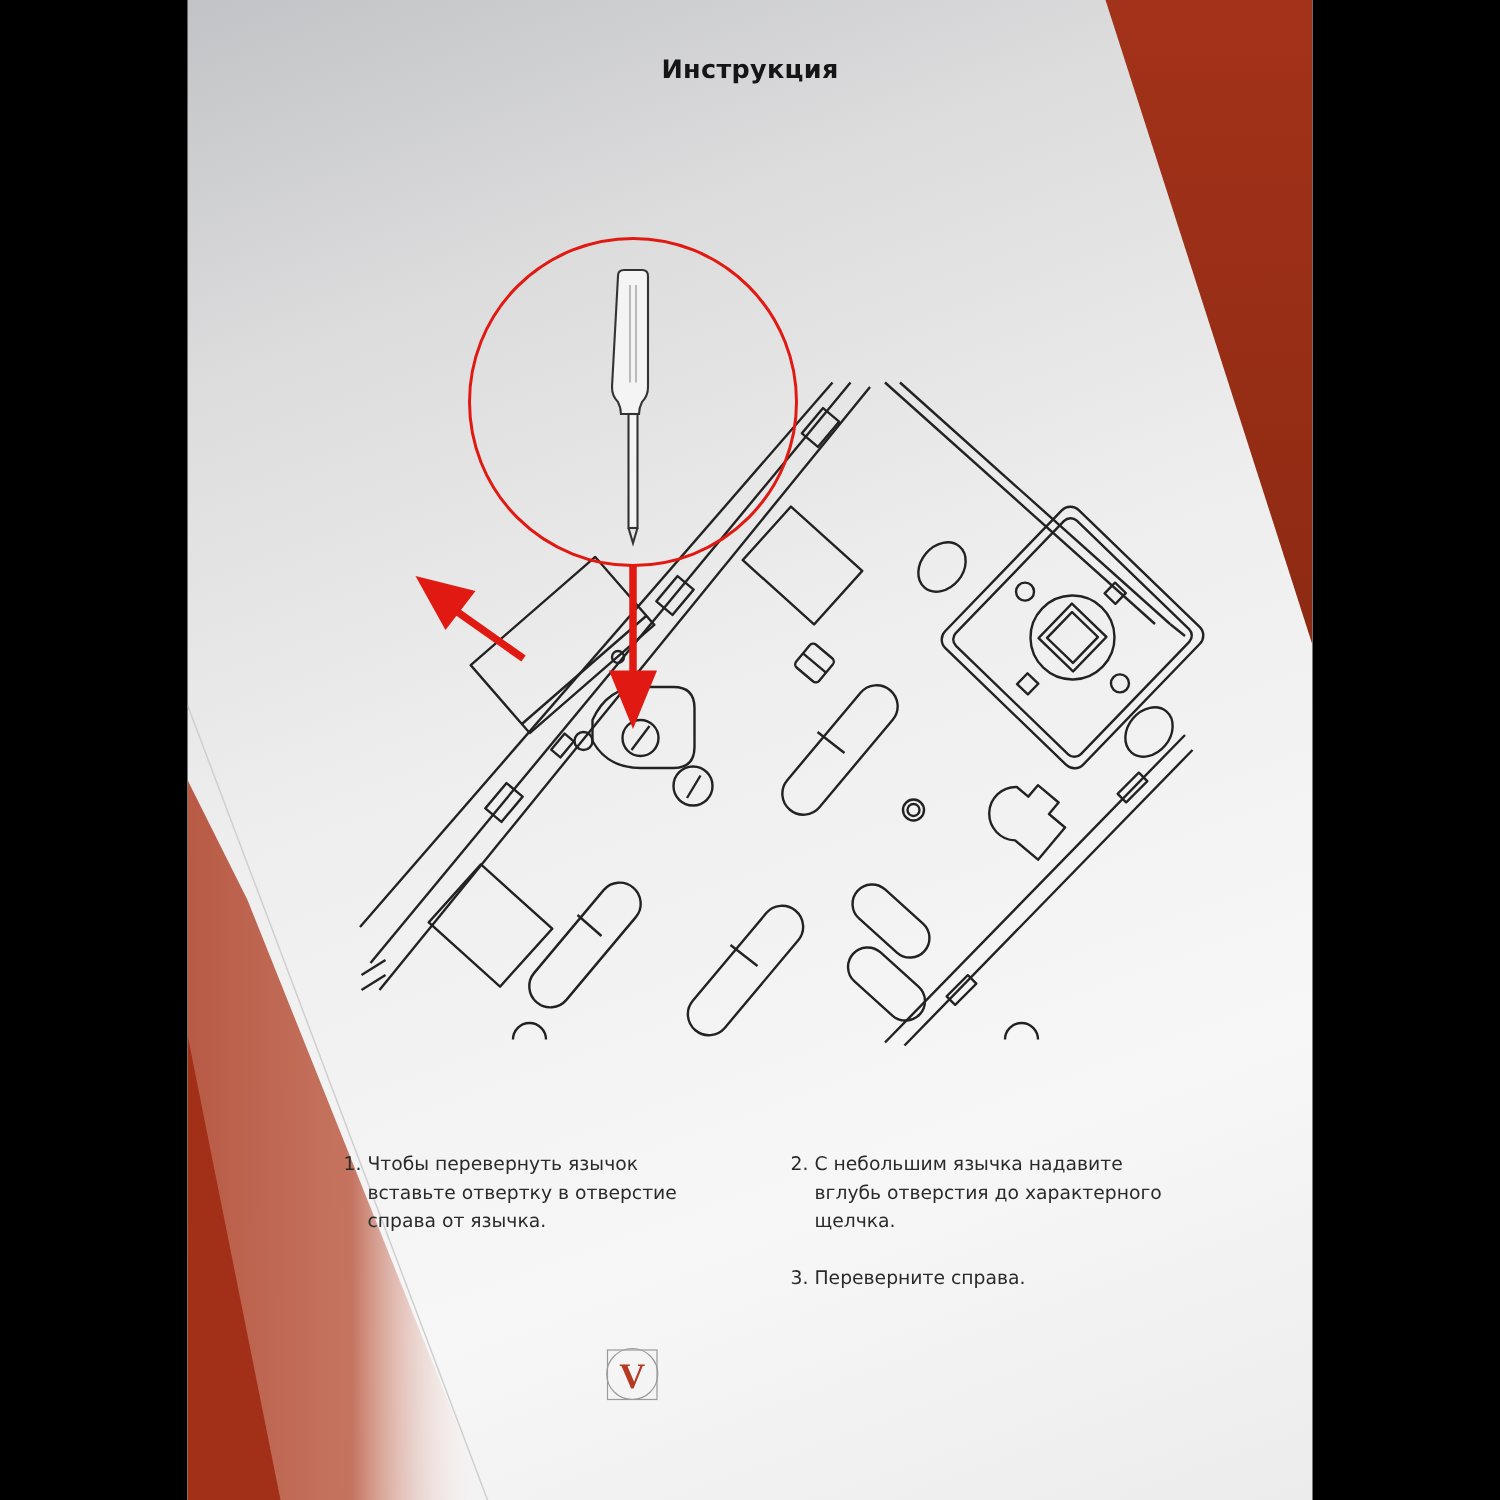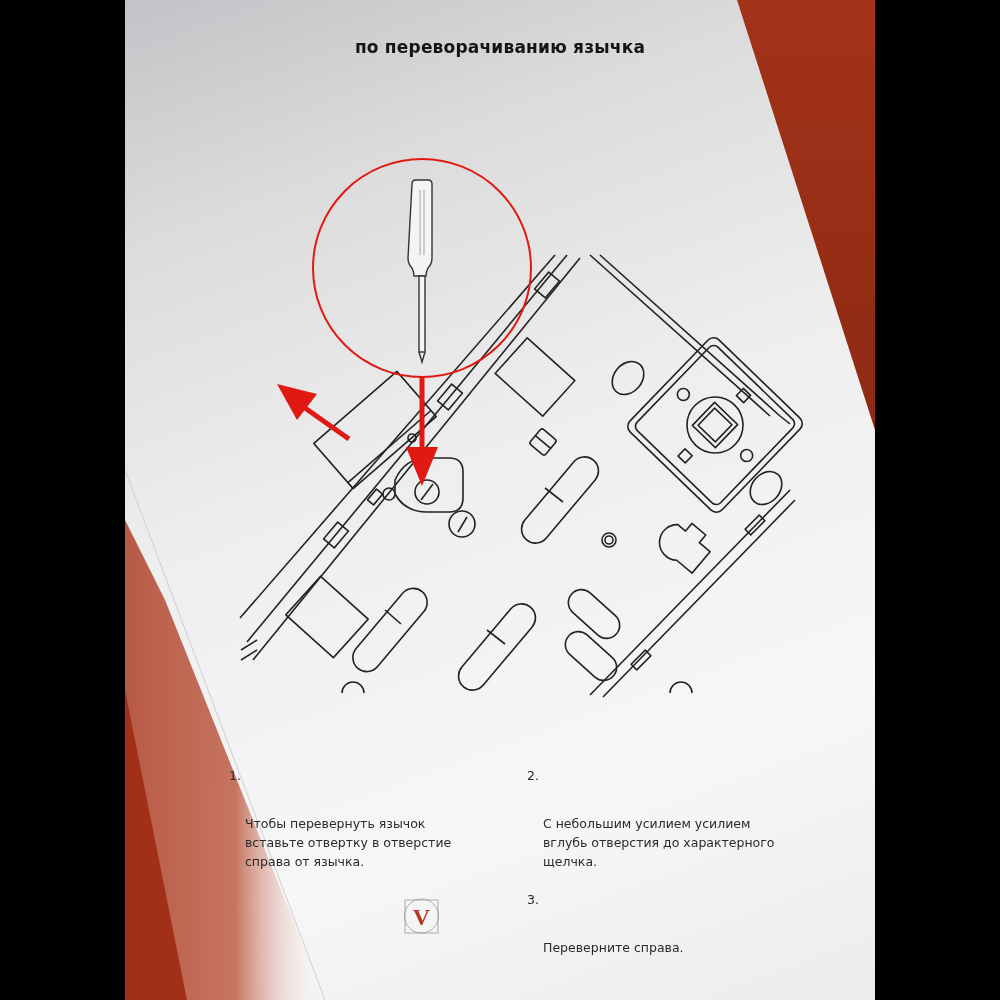--- a/index.html
+++ b/index.html
@@ -9,21 +9,21 @@
   .page { position:absolute; left:125px; top:0; width:750px; height:1000px; overflow:hidden;
           background: linear-gradient(160deg, #c2c3c6 0%, #dcdcdd 20%, #eeeeee 45%, #f7f7f7 75%, #ececec 100%); }
   .deco { position:absolute; left:0; top:0; width:750px; height:1000px; }
   .title { position:absolute; left:0; width:750px; top:34px; text-align:center; color:#151515;
            font-family:"DejaVu Sans", sans-serif; font-weight:bold; font-size:17px; line-height:26px; letter-spacing:0.2px; }
   .title div { display:block; }
   .drawing { position:absolute; left:0; top:0; width:750px; height:1000px; }
   .steps { position:absolute; color:#2a2a2a; font-family:"DejaVu Sans", sans-serif; font-size:12.5px; line-height:19px; }
   .step { display:flex; margin-bottom:19px; }
   .step .num { width:16px; flex:none; }
-  .step .txt { white-space:pre-line;margin-top:48px; }
+  .step .txt { white-space:pre-line; }
   .col1 { left:104px; top:766px; width:260px; }
   .col2 { left:402px; top:766px; width:280px; }
   .logo { position:absolute; left:277px; top:895px; height:42px; display:flex; align-items:center; }
   .logo-mark { width:40px; height:40px; position:relative; }
   .logo-text { font-family:"Liberation Serif", serif; font-size:29px; color:#b53a22; letter-spacing:1px; margin-left:6px; }
 </style>
 </head>
 <body>
 
 <div class="frame-left"></div>
@@ -47,21 +47,21 @@
     <polygon points="612,0 750,0 750,430" fill="url(#redRight)"></polygon>
 
     <polygon points="0,520 0,1000 200,1000 120,800 40,600" fill="url(#blushLeft)"></polygon>
 
     <polygon points="0,690 0,1000 62,1000" fill="#a22f17"></polygon>
 
     <line x1="0" y1="470" x2="200" y2="1000" stroke="#cfcfcf" stroke-width="1"></line>
   </svg>
 
   <div class="title">
-    <div>по переворачиванию язычка</div>
+    <div>Инструкция</div>
   </div>
 
   <svg class="drawing" viewBox="0 0 750 1000">
     <g fill="none" stroke="#222" stroke-width="1.6" stroke-linejoin="round">
 
       <g>
         <line x1="115" y1="618" x2="430" y2="255"></line>
         <line x1="122" y1="642" x2="442" y2="255"></line>
         <line x1="128" y1="660" x2="455" y2="258"></line>
         <line x1="116" y1="650" x2="132" y2="640"></line>
@@ -166,21 +166,21 @@
     <div class="step">
       <span class="num">1.</span>
       <span class="txt">Чтобы перевернуть язычок
 вставьте отвертку в отверстие
 справа от язычка.</span>
     </div>
   </div>
   <div class="steps col2">
     <div class="step">
       <span class="num">2.</span>
-      <span class="txt">С небольшим усилием усилием
+      <span class="txt">С небольшим язычка надавите
 вглубь отверстия до характерного
 щелчка.</span>
     </div>
     <div class="step">
       <span class="num">3.</span>
       <span class="txt">Переверните справа.</span>
     </div>
   </div>
 
   <div class="logo">

